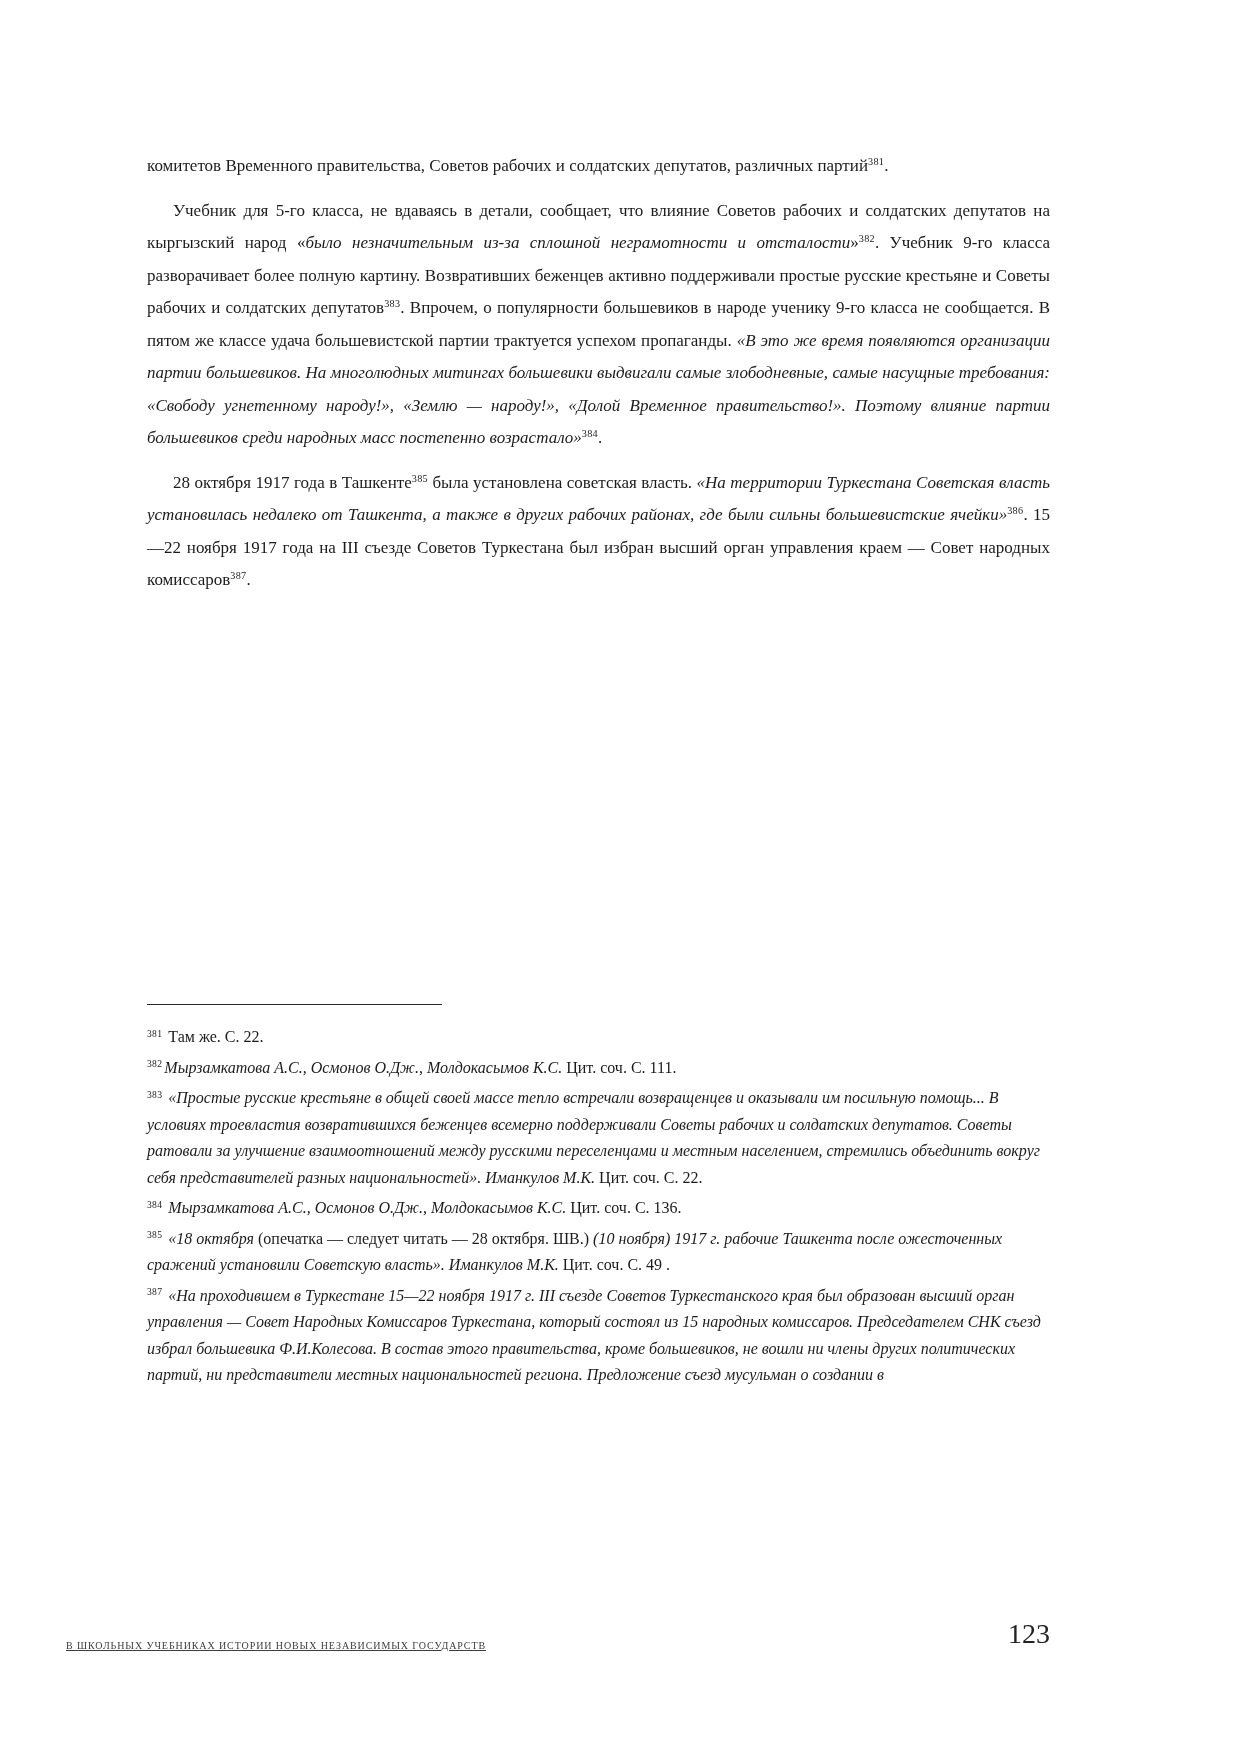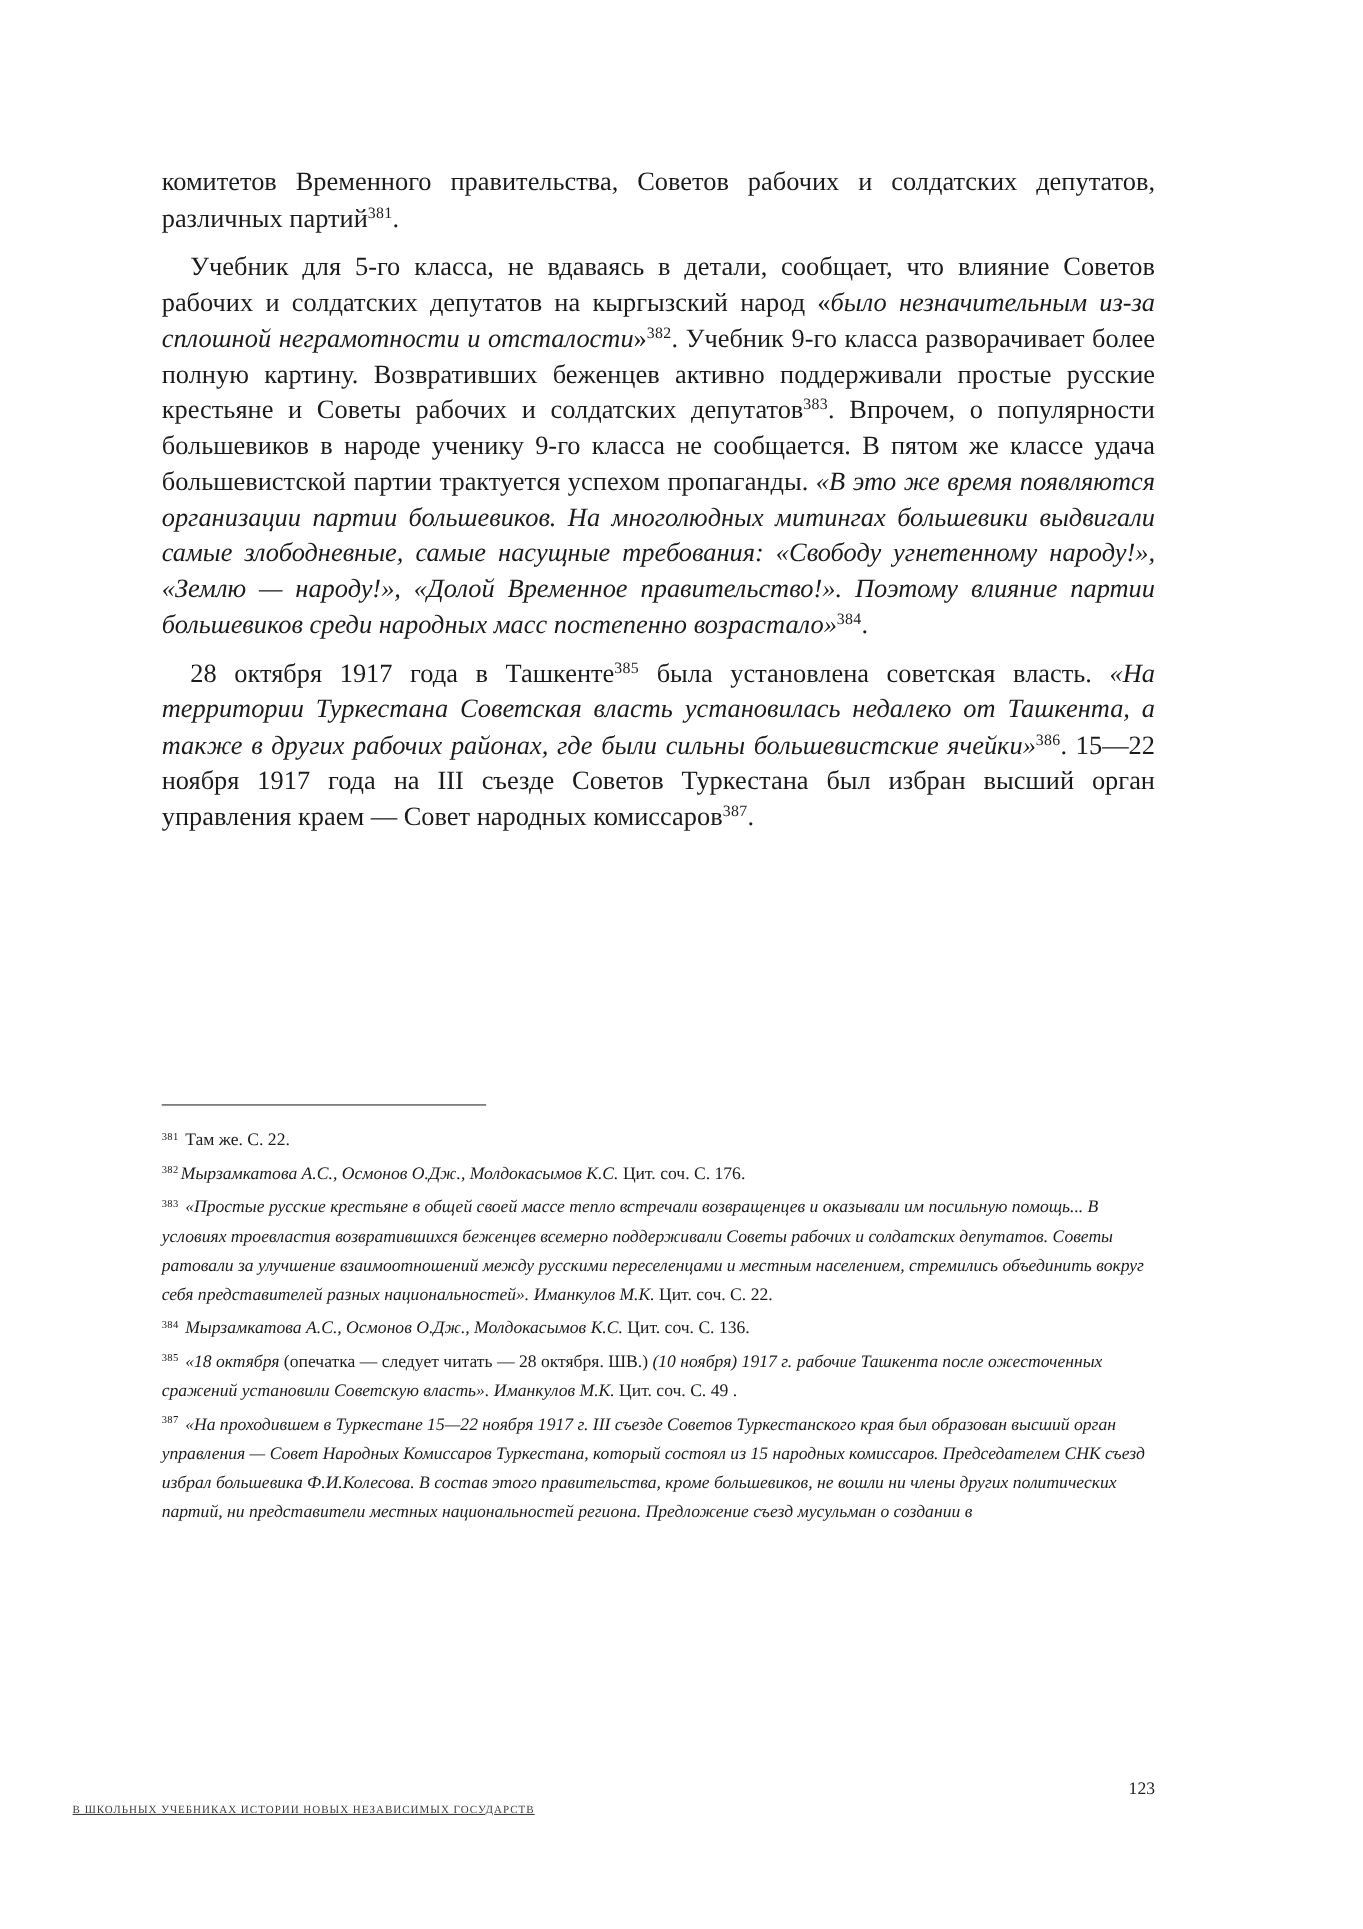--- a/index.html
+++ b/index.html
@@ -8,21 +8,21 @@
     width:1239px;height:1754px;
     margin:0 auto;
     background:#ffffff;
     font-family:"Liberation Serif", serif;
     color:#1b1b1b;
     overflow:hidden;
   }
   .body-text{
     position:absolute;
     left:147px;top:150px;width:903px;
-    font-size:24px;line-height:32.5px;
+    font-size:17px;line-height:32.5px;
     text-align:justify;
   }
   .para{margin:0 0 12px 0;}
   .para.indent{text-indent:26px;}
   .it{font-style:italic;}
   sup.ref{
     font-size:0.60em;
     line-height:0;
     vertical-align:baseline;
     position:relative;
@@ -47,37 +47,37 @@
     left:66px;top:1640px;
     font-size:10px;
     letter-spacing:0.9px;
     color:#3d3d3d;
     white-space:nowrap;
     text-decoration:underline;
   }
   .page-number{
     position:absolute;
     right:189px;top:1618px;
-    font-size:16px;
+    font-size:28px;
     color:#222222;
   }
 </style>
 </head>
 <body>
 
 <div class="page">
   <main class="body-text">
       <p class="para"><span>комитетов Временного правительства, Советов рабочих и солдатских депутатов, различных партий</span><sup class="ref">381</sup><span>.</span></p>
       <p class="para indent"><span>Учебник для 5-го класса, не вдаваясь в детали, сообщает, что влияние Советов рабочих и солдатских депутатов на кыргызский народ «</span><span class="it">было незначительным из-за сплошной неграмотности и отсталости</span><span>»</span><sup class="ref">382</sup><span>. Учебник 9-го класса разворачивает более полную картину. Возвративших беженцев активно поддерживали простые русские крестьяне и Советы рабочих и солдатских депутатов</span><sup class="ref">383</sup><span>. Впрочем, о популярности большевиков в народе ученику 9-го класса не сообщается. В пятом же классе удача большевистской партии трактуется успехом пропаганды. </span><span class="it">«В это же время появляются организации партии большевиков. На многолюдных митингах большевики выдвигали самые злободневные, самые насущные требования: «Свободу угнетенному народу!», «Землю — народу!», «Долой Временное правительство!». Поэтому влияние партии большевиков среди народных масс постепенно возрастало»</span><sup class="ref">384</sup><span>.</span></p>
       <p class="para indent"><span>28 октября 1917 года в Ташкенте</span><sup class="ref">385</sup><span> была установлена советская власть. </span><span class="it">«На территории Туркестана Советская власть установилась недалеко от Ташкента, а также в других рабочих районах, где были сильны большевистские ячейки»</span><sup class="ref">386</sup><span>. 15—22 ноября 1917 года на III съезде Советов Туркестана был избран высший орган управления краем — Совет народных комиссаров</span><sup class="ref">387</sup><span>.</span></p>
     </main>
   <div class="footnote-sep"></div>
   <section class="footnotes">
       <p class="footnote"><sup class="ref fn-marker">381</sup><span> Там же. С. 22.</span></p>
-      <p class="footnote"><sup class="ref fn-marker">382</sup><span class="it">Мырзамкатова А.С., Осмонов О.Дж., Молдокасымов К.С.</span><span> Цит. соч. С. 176.</span></p>
+      <p class="footnote"><sup class="ref fn-marker">382</sup><span class="it">Мырзамкатова А.С., Осмонов О.Дж., Молдокасымов К.С.</span><span> Цит. соч. С. 111.</span></p>
       <p class="footnote"><sup class="ref fn-marker">383</sup><span> </span><span class="it">«Простые русские крестьяне в общей своей массе тепло встречали возвращенцев и оказывали им посильную помощь... В условиях троевластия возвратившихся беженцев всемерно поддерживали Советы рабочих и солдатских депутатов. Советы ратовали за улучшение взаимоотношений между русскими переселенцами и местным населением, стремились объединить вокруг себя представителей разных национальностей». Иманкулов М.К.</span><span> Цит. соч. С. 22.</span></p>
       <p class="footnote"><sup class="ref fn-marker">384</sup><span> </span><span class="it">Мырзамкатова А.С., Осмонов О.Дж., Молдокасымов К.С.</span><span> Цит. соч. С. 136.</span></p>
       <p class="footnote"><sup class="ref fn-marker">385</sup><span> </span><span class="it">«18 октября</span><span> (опечатка — следует читать — 28 октября. ШВ.) </span><span class="it">(10 ноября) 1917 г. рабочие Ташкента после ожесточенных сражений установили Советскую власть». Иманкулов М.К.</span><span> Цит. соч. С. 49 .</span></p>
       <p class="footnote"><sup class="ref fn-marker">387</sup><span> </span><span class="it">«На проходившем в Туркестане 15—22 ноября 1917 г. III съезде Советов Туркестанского края был образован высший орган управления — Совет Народных Комиссаров Туркестана, который состоял из 15 народных комиссаров. Председателем СНК съезд избрал большевика Ф.И.Колесова. В состав этого правительства, кроме большевиков, не вошли ни члены других политических партий, ни представители местных национальностей региона. Предложение съезд мусульман о создании в</span></p>
     </section>
   <footer>
     <span class="running-title">В ШКОЛЬНЫХ УЧЕБНИКАХ ИСТОРИИ НОВЫХ НЕЗАВИСИМЫХ ГОСУДАРСТВ</span>
     <span class="page-number">123</span>
   </footer>
 </div>

